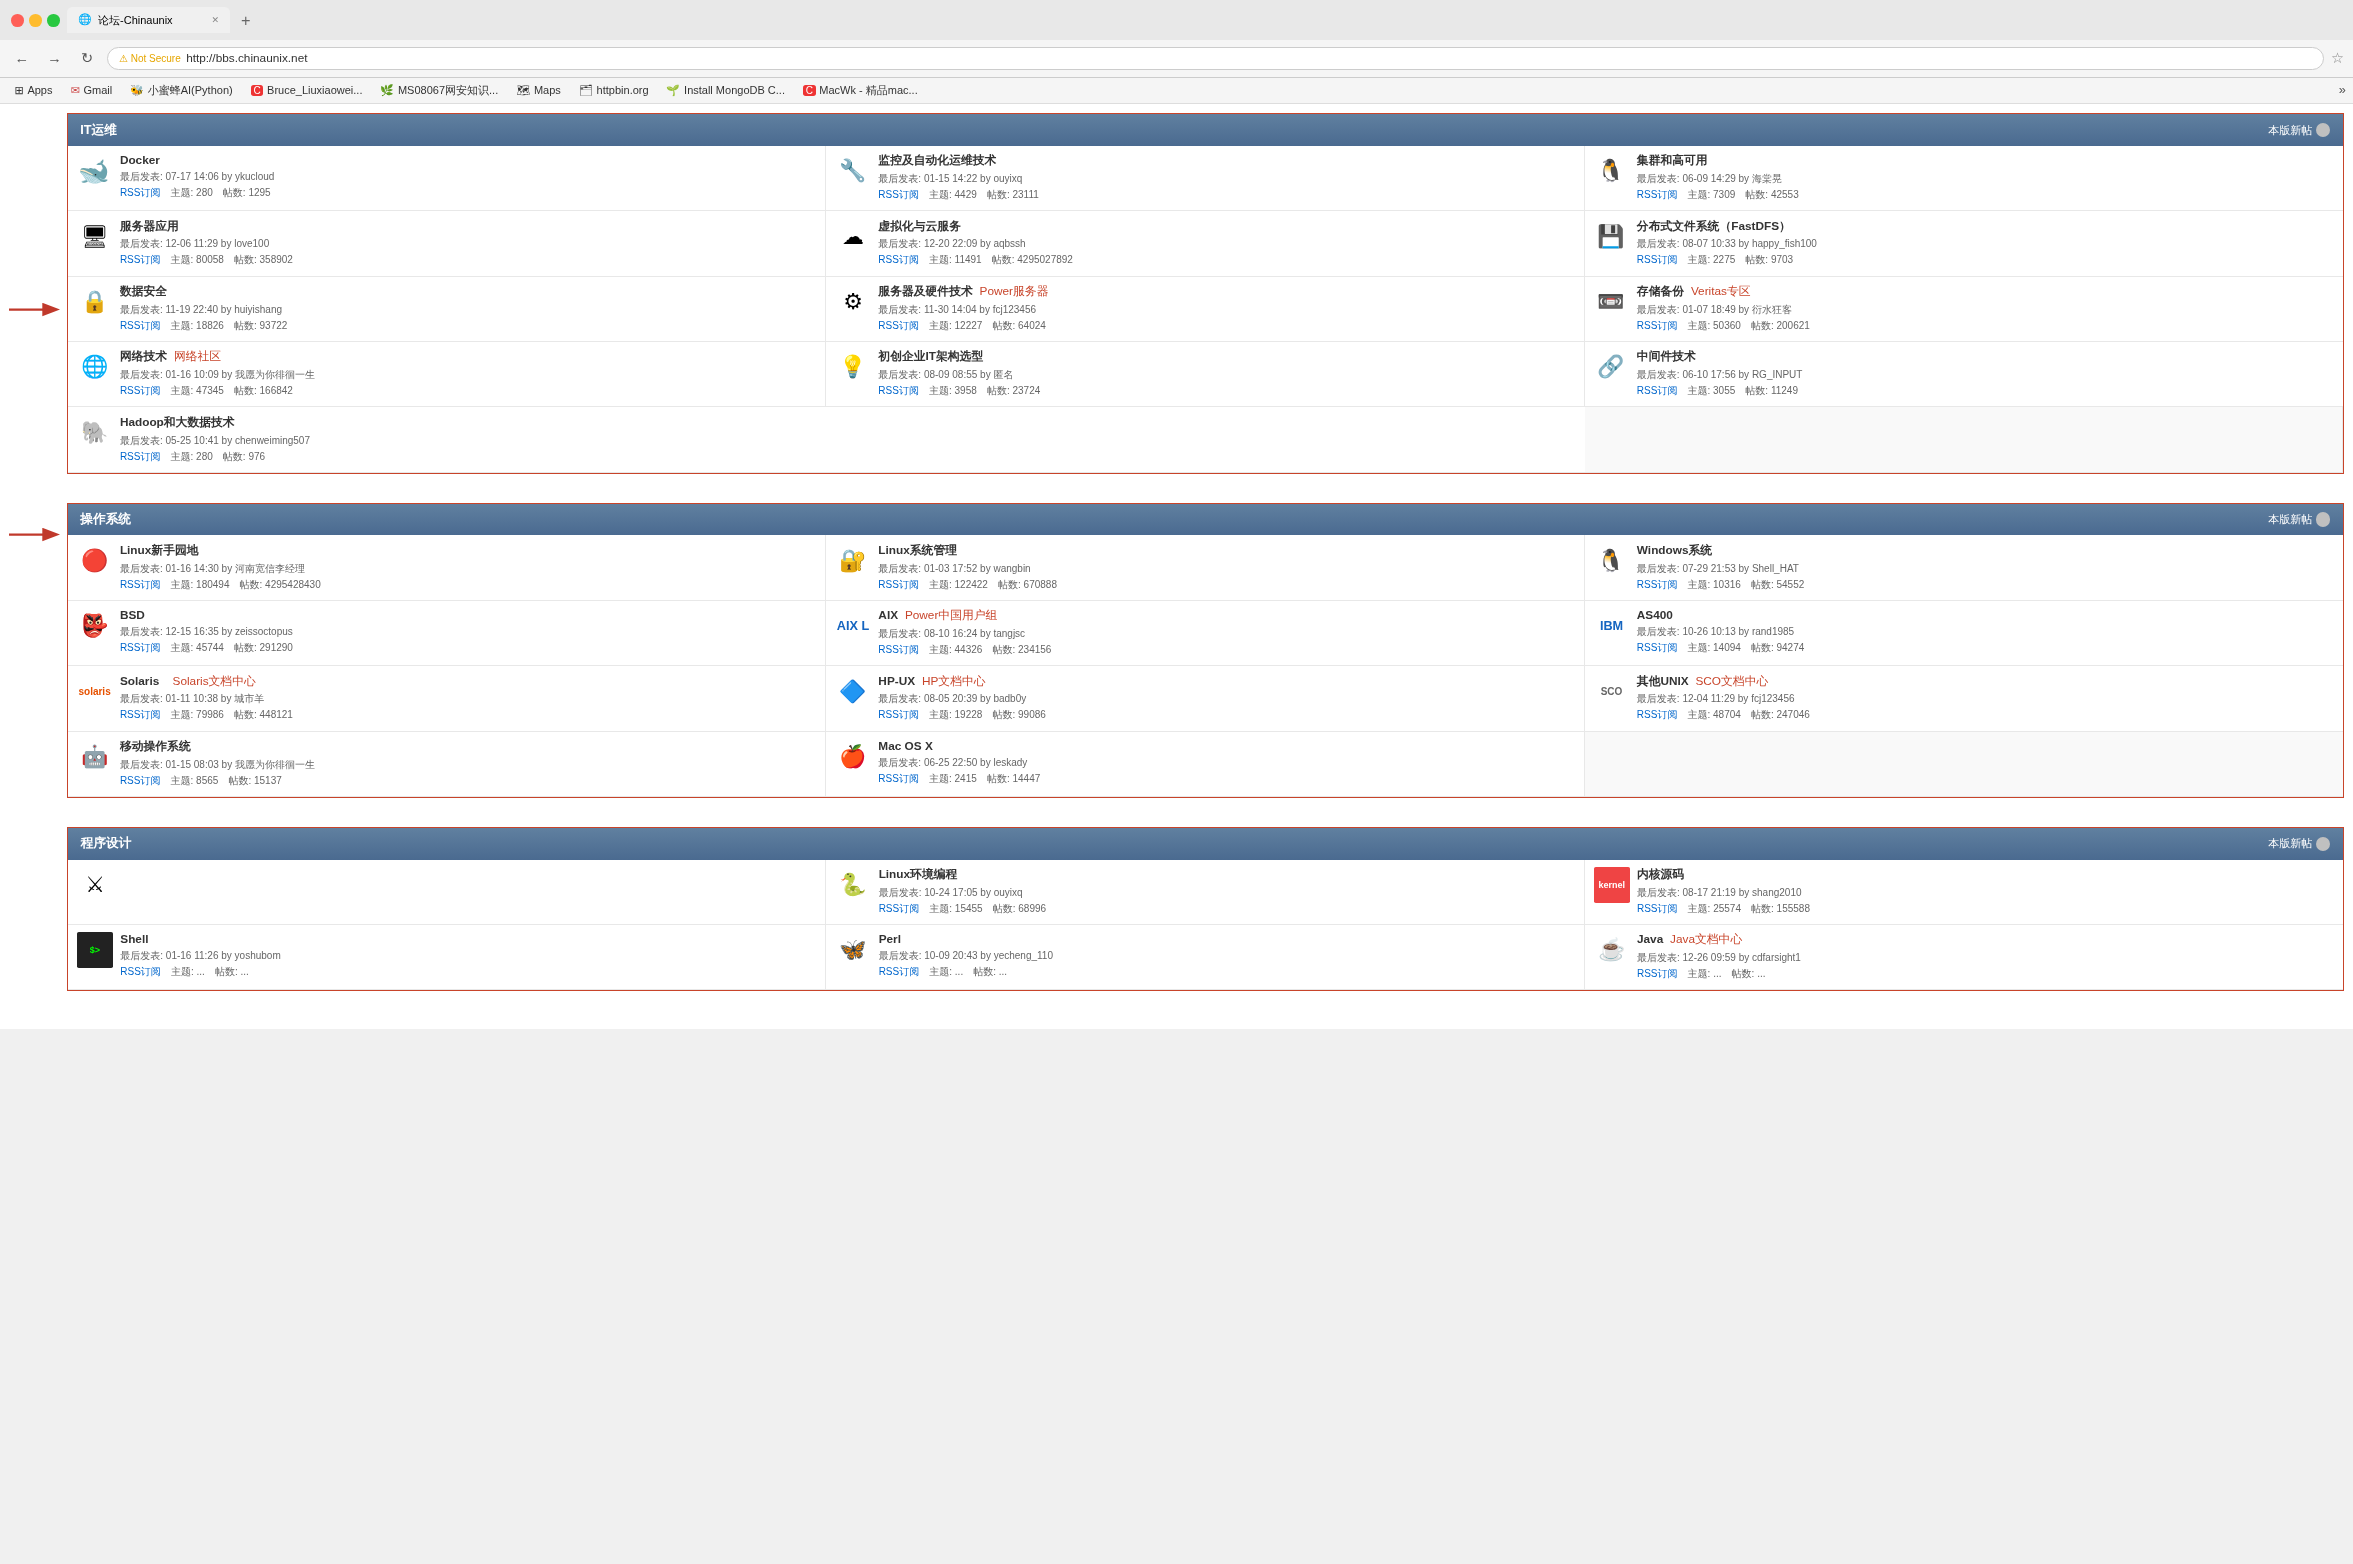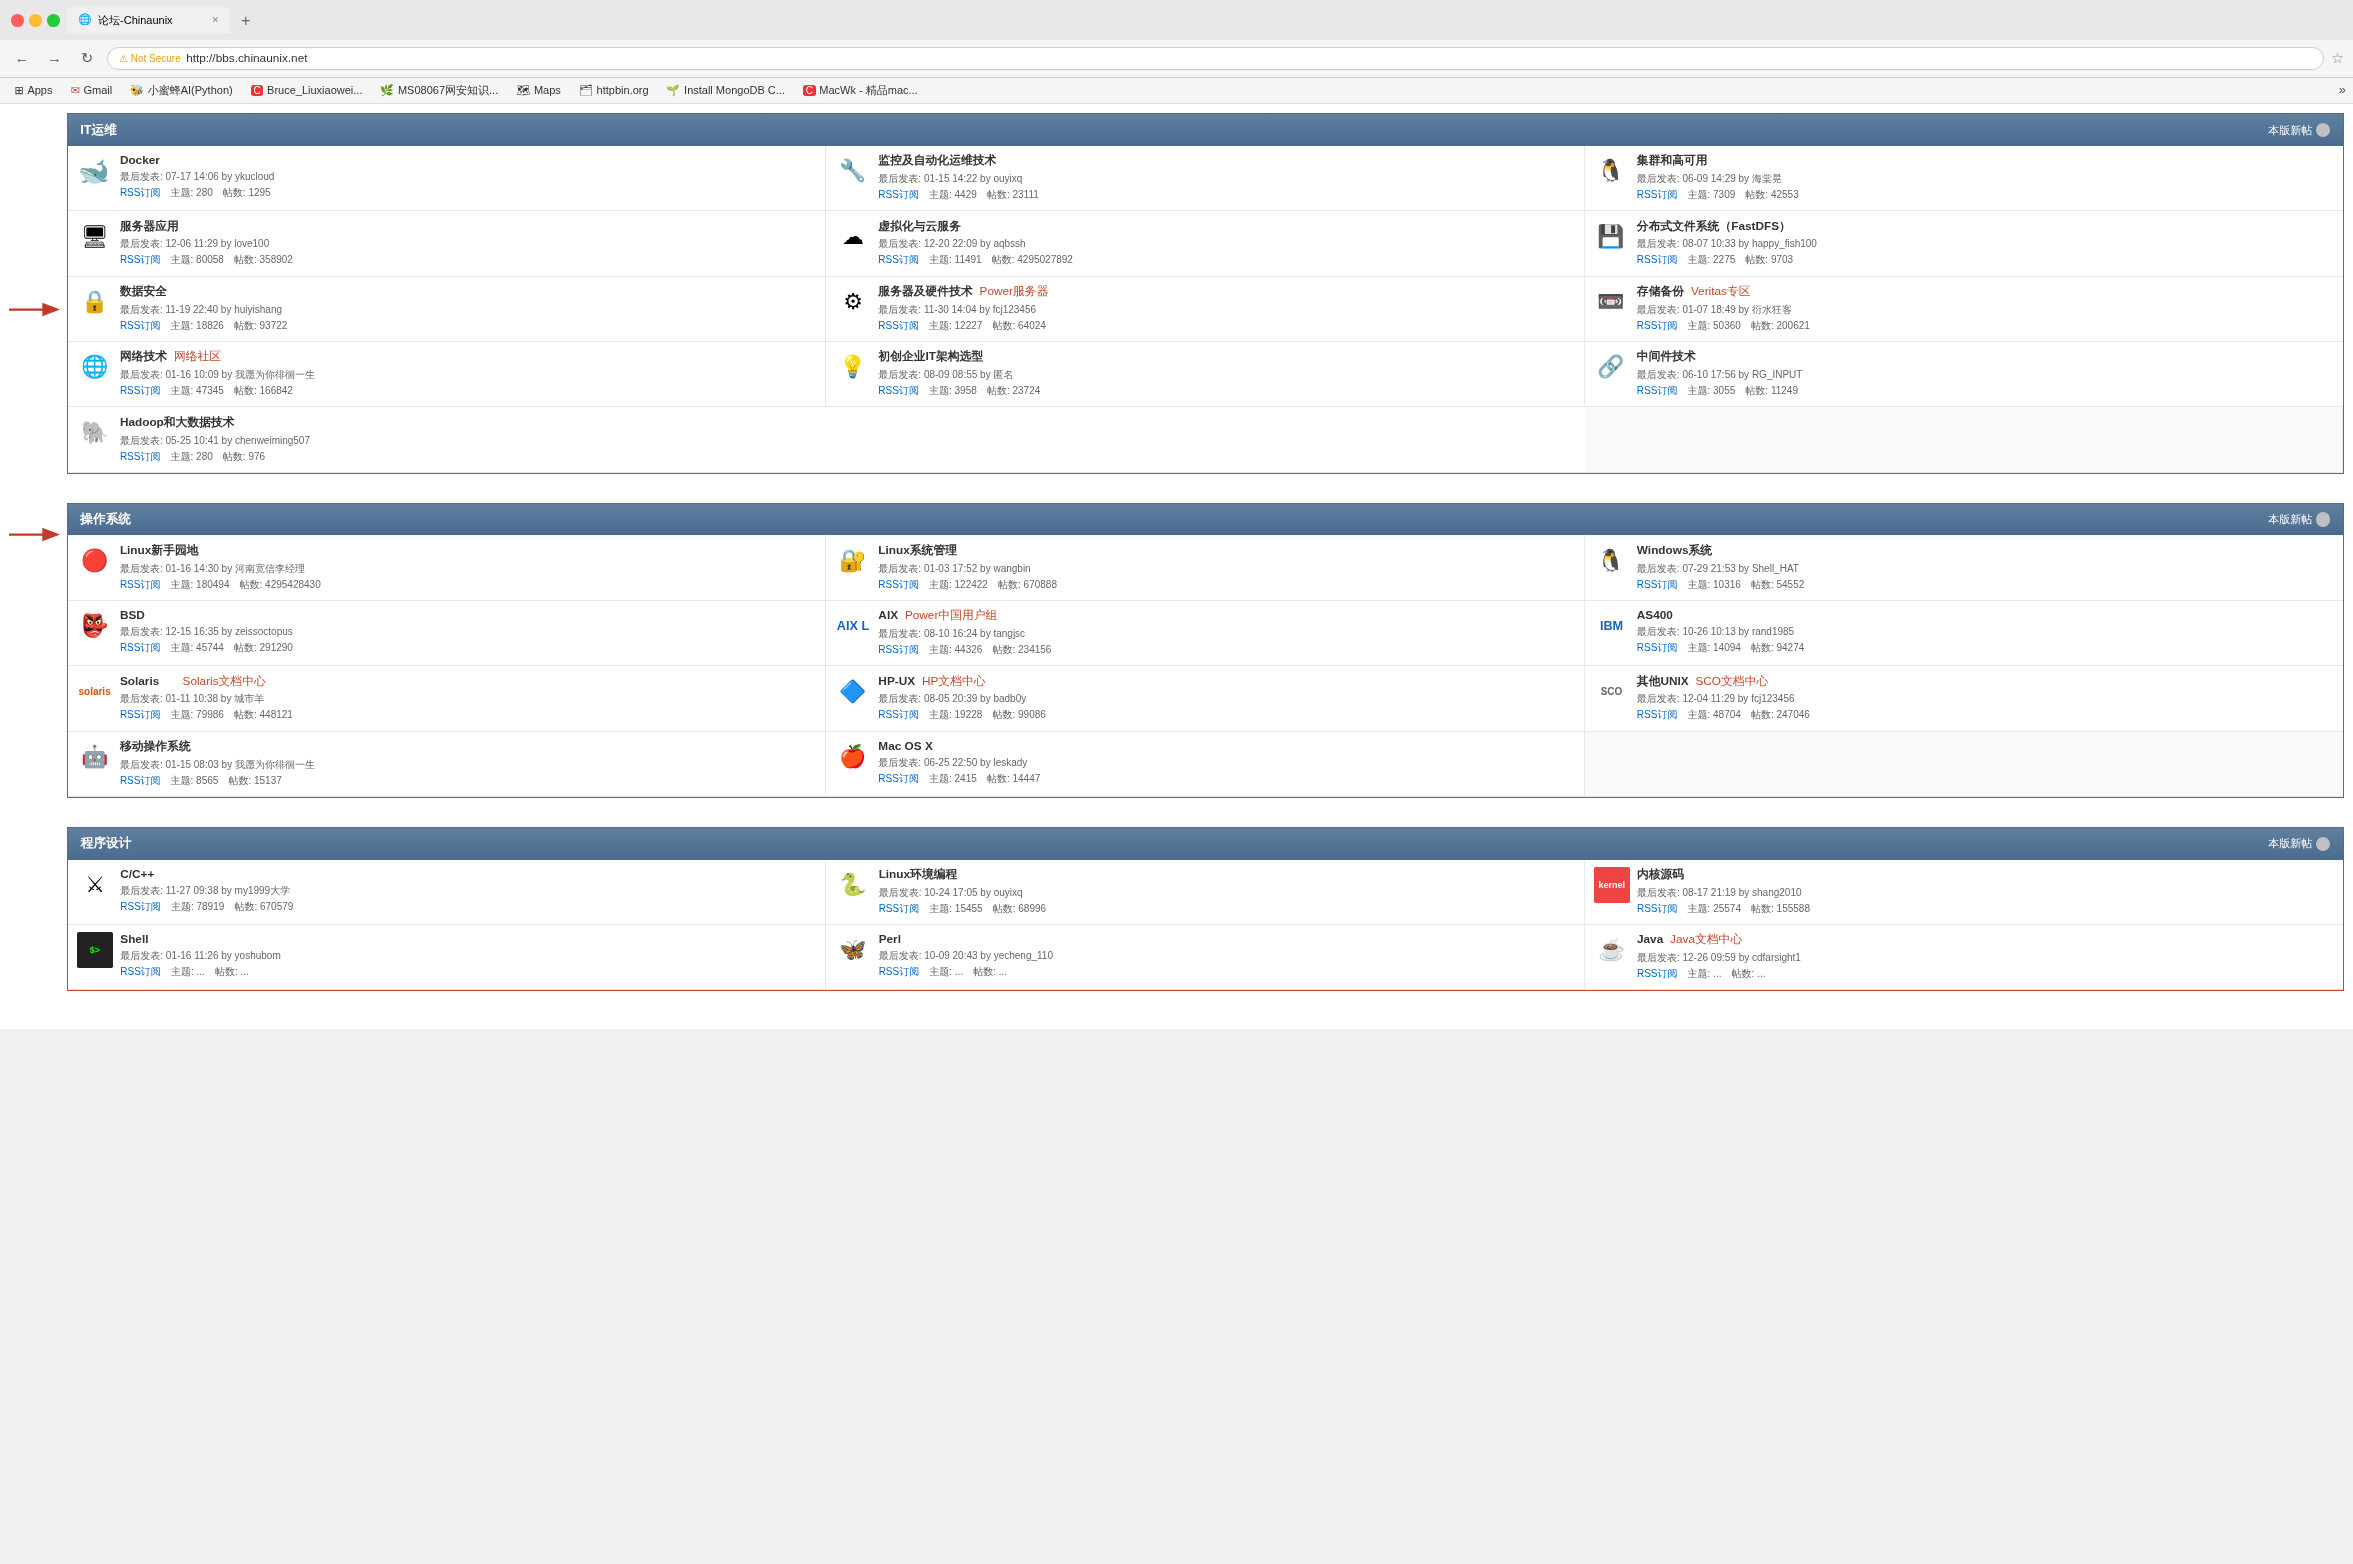--- a/index.html
+++ b/index.html
@@ -473,21 +473,21 @@
               <span>帖数: 94274</span>
             </div>
           </div>
         </div>
 
         <div class="forum-cell">
           <div class="forum-icon" style="font-size:10px;color:#e65100;font-weight:bold;">solaris</div>
           <div class="forum-info">
             <div class="forum-title">
               <span>Solaris</span>
-              <span style="color:#c8442a;font-weight:normal;margin-left:20px;">Solaris文档中心</span>
+              <span style="color:#c8442a;font-weight:normal;margin-left:10px;">Solaris文档中心</span>
             </div>
             <div class="forum-meta">
               <span>最后发表: 01-11 10:38 by 城市羊</span><br>
               <span style="color:#0066cc;cursor:pointer;">RSS订阅</span>
               <span>主题: 79986</span>
               <span>帖数: 448121</span>
             </div>
           </div>
         </div>
 
@@ -561,29 +561,20 @@
         <span>程序设计</span>
         <div class="section-header-right">
           <span>本版新帖</span>
           <span class="new-post-circle"></span>
         </div>
       </div>
       <div class="forum-grid">
 
         <div class="forum-cell">
           <div class="forum-icon">⚔</div>
-          <div class="forum-info">
-            <div class="forum-title">C/C++</div>
-            <div class="forum-meta">
-              <span>最后发表: 11-27 09:38 by my1999大学</span><br>
-              <span style="color:#0066cc;cursor:pointer;">RSS订阅</span>
-              <span>主题: 78919</span>
-              <span>帖数: 670579</span>
-            </div>
-          </div>
         </div>
 
         <div class="forum-cell">
           <div class="forum-icon">🐍</div>
           <div class="forum-info">
             <div class="forum-title">Linux环境编程</div>
             <div class="forum-meta">
               <span>最后发表: 10-24 17:05 by ouyixq</span><br>
               <span style="color:#0066cc;cursor:pointer;">RSS订阅</span>
               <span>主题: 15455</span>

